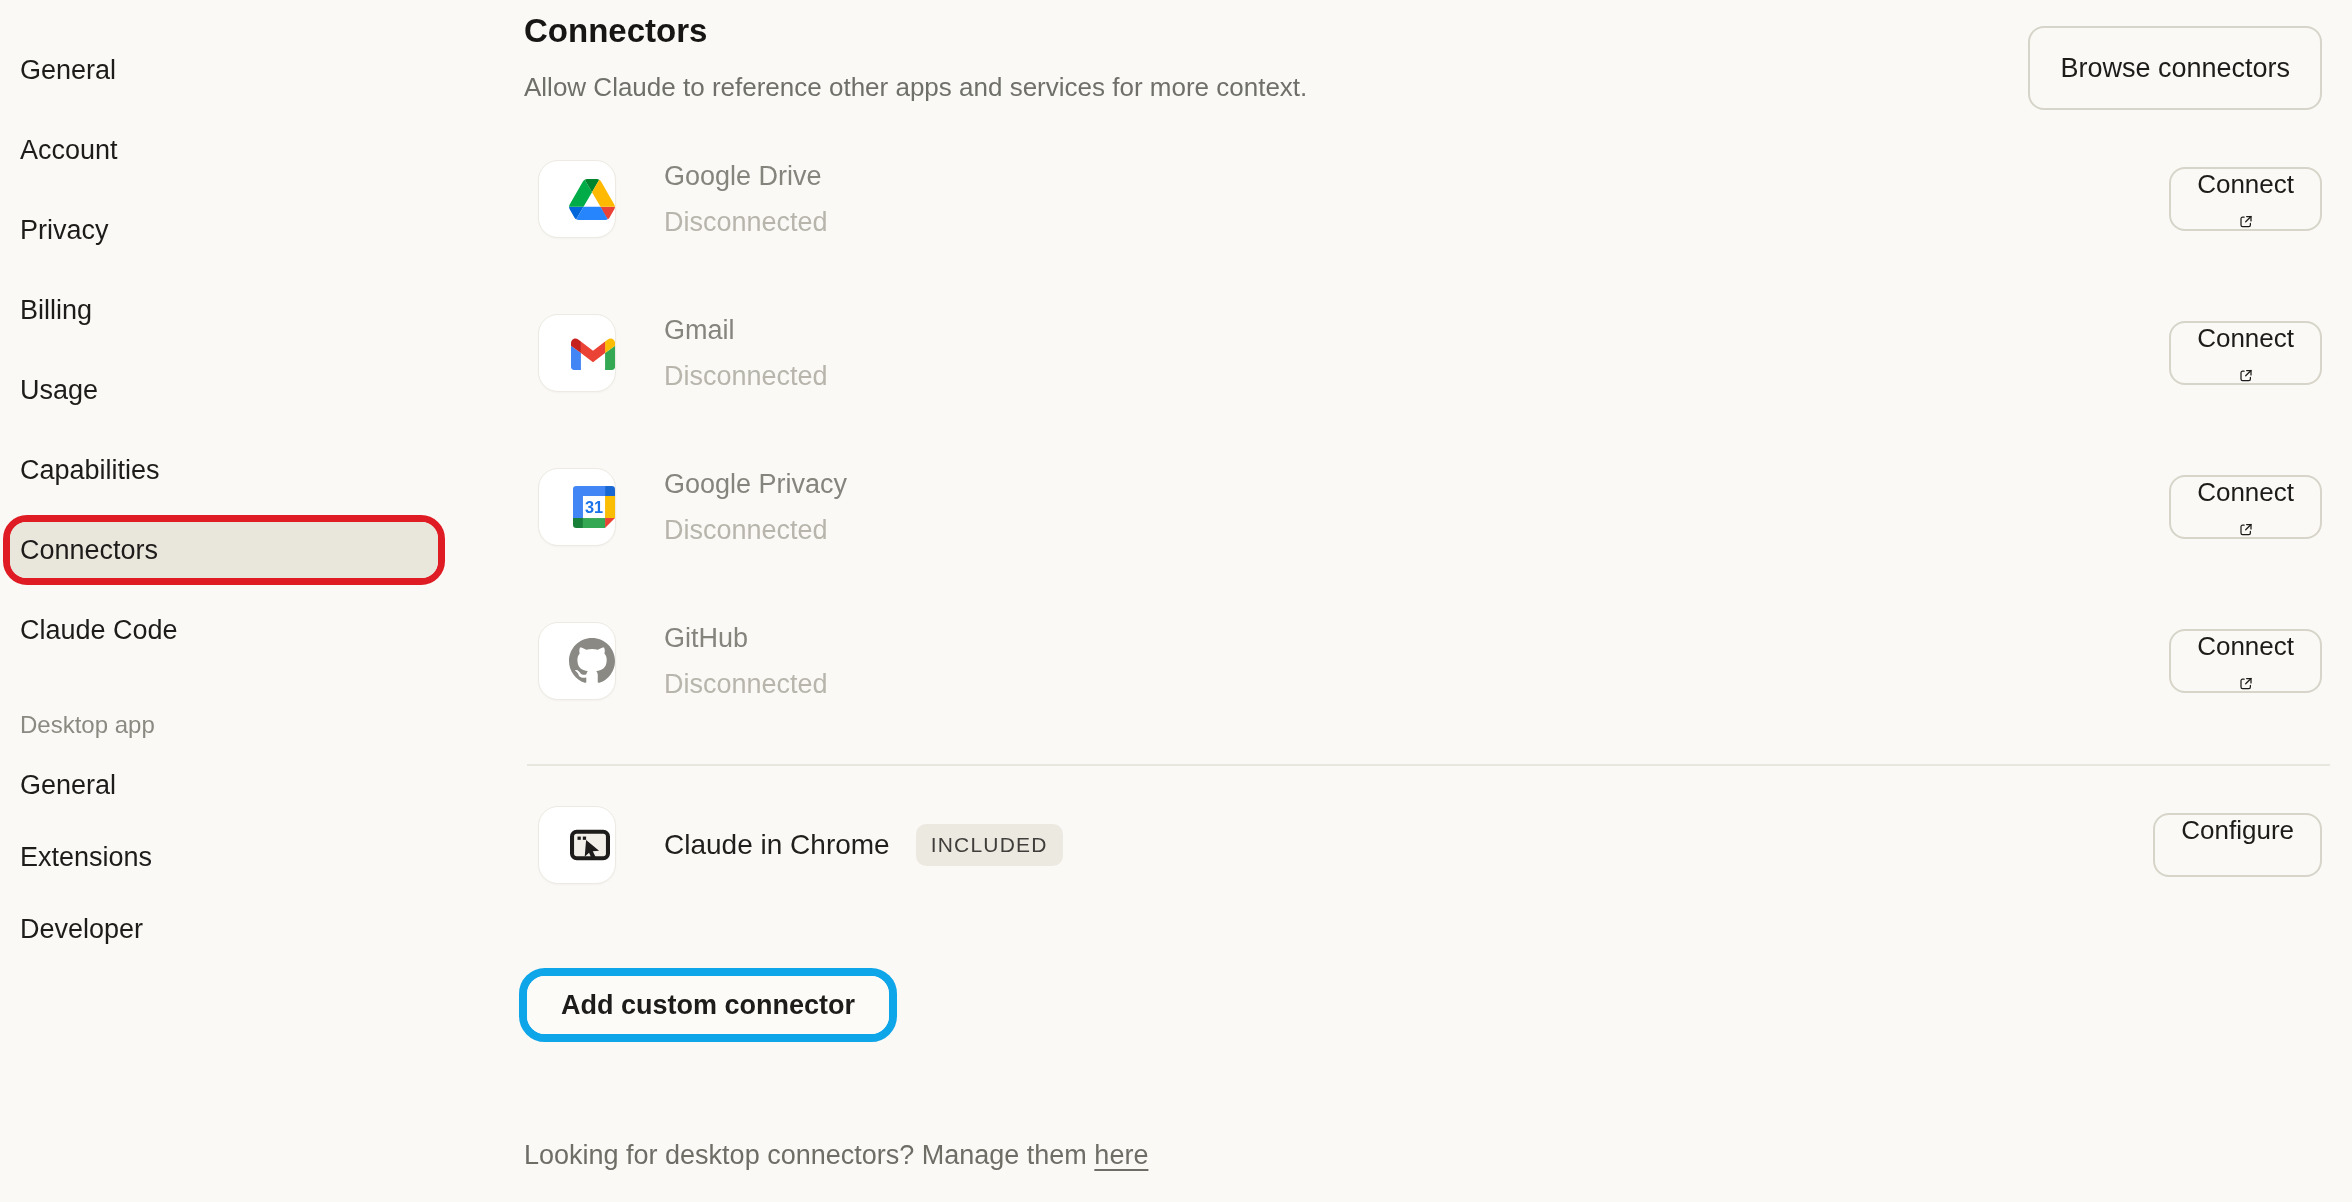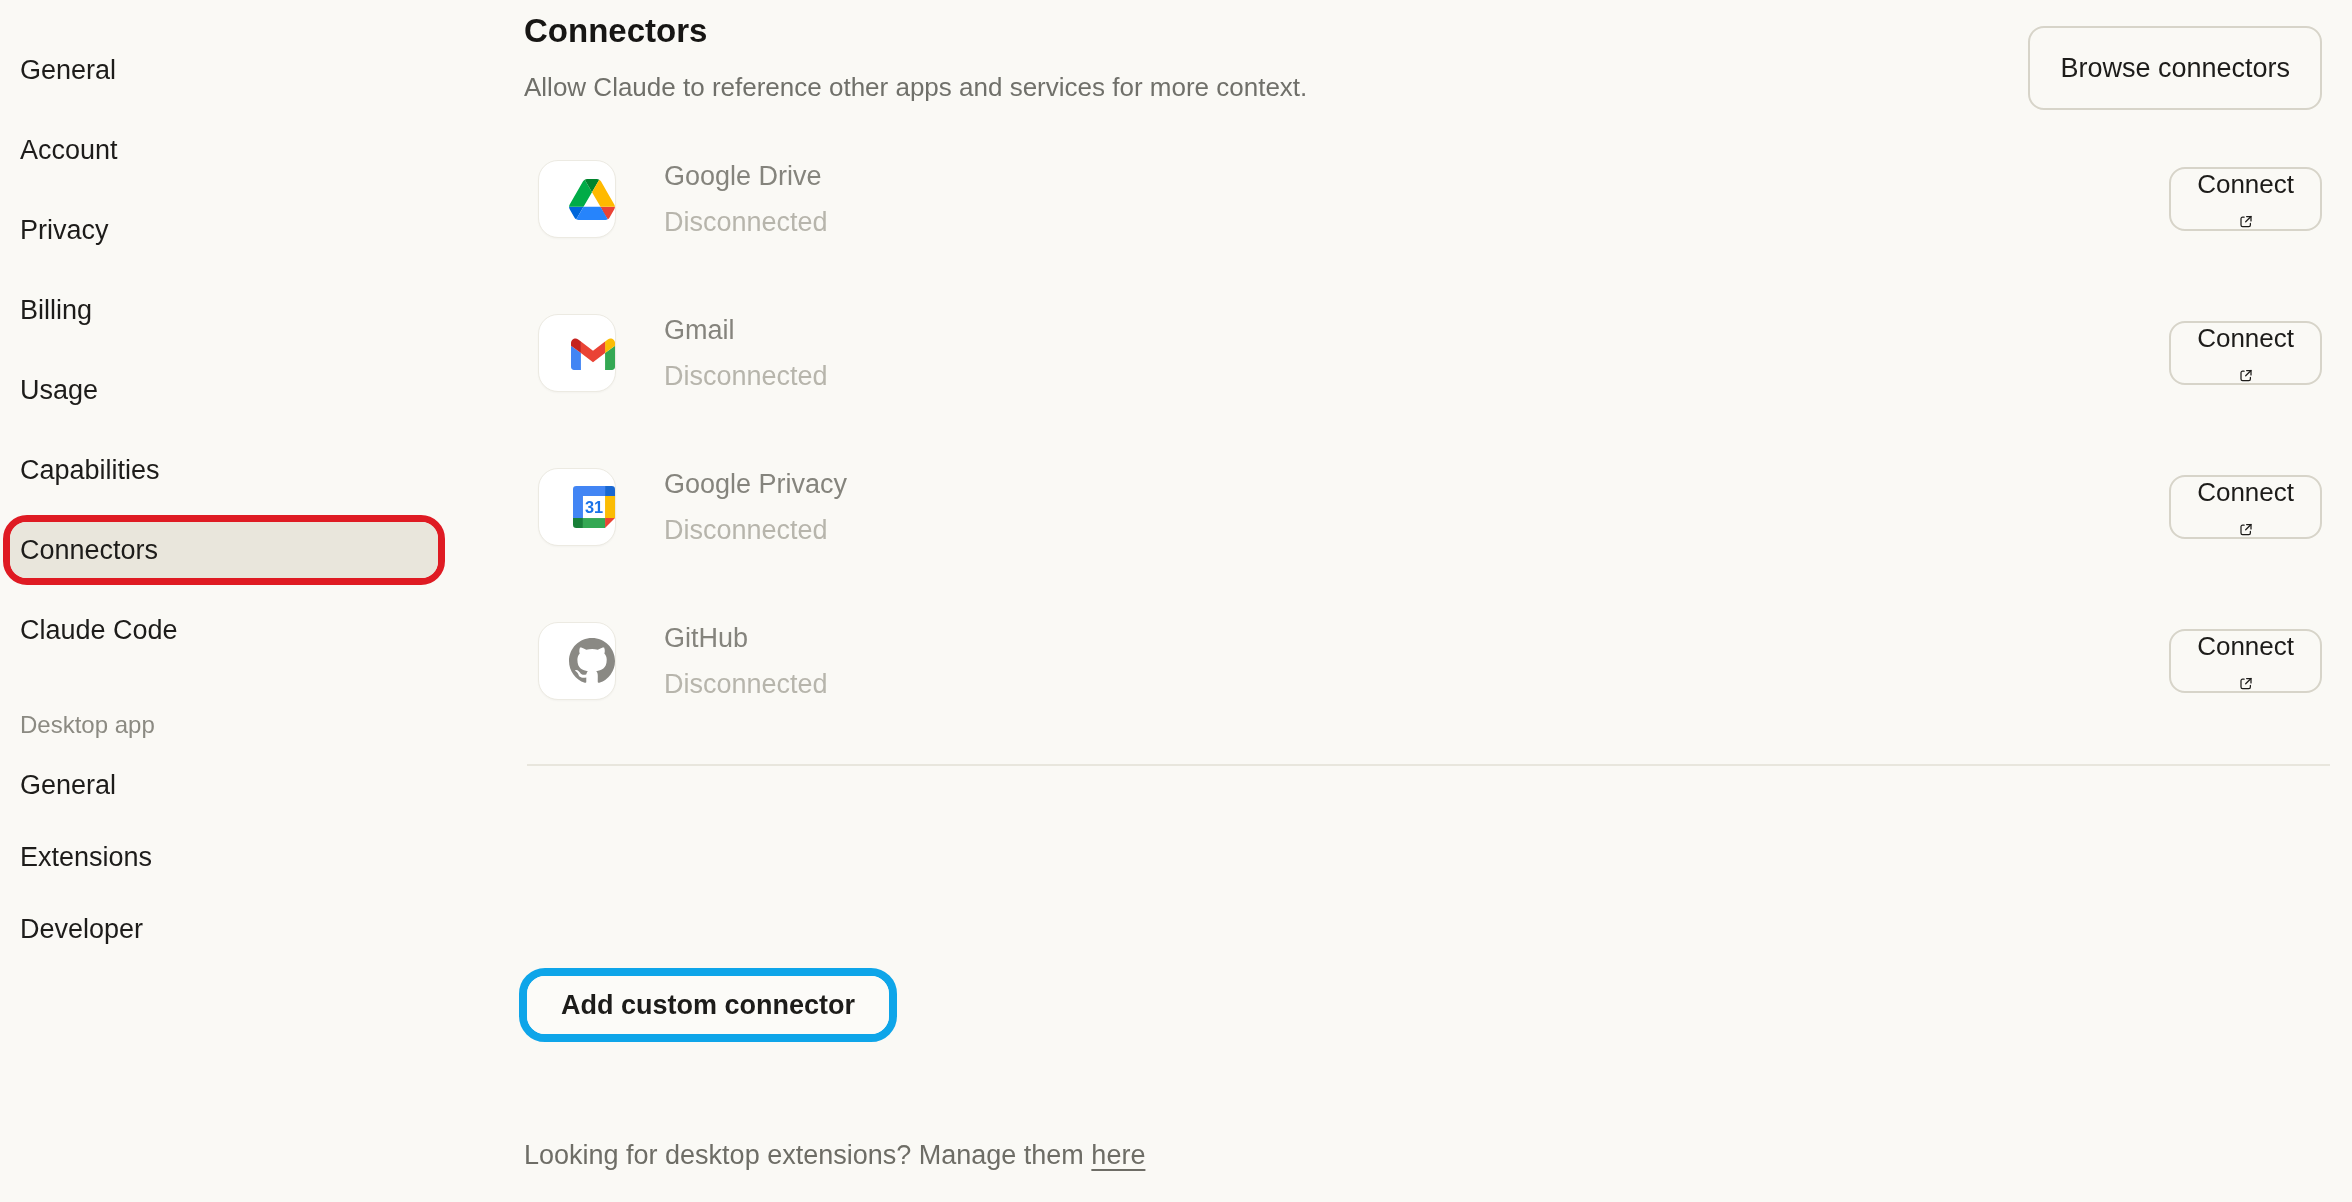--- a/index.html
+++ b/index.html
@@ -180,22 +180,39 @@
       <svg width="28" height="28" viewBox="0 0 24 24" fill="none" stroke="#1d1c1a" stroke-width="2" stroke-linecap="round" stroke-linejoin="round">
         <path d="M9 5H6.5A2.5 2.5 0 0 0 4 7.5v10A2.5 2.5 0 0 0 6.5 20h10a2.5 2.5 0 0 0 2.5-2.5V15"></path>
         <path d="M13 4h7v7"></path>
           <path d="M20 4 11.5 12.5"></path>
       </svg>
     </button>
   </div>
 
   <div class="divider"></div>
 
+  <div class="connector-row" style="top:806px;">
+    <div class="tile">
+      <svg class="icon-svg" width="50" height="50" viewBox="0 0 32 32">
+        <rect x="4.5" y="7.5" width="23" height="17" rx="3" fill="#F1EFE8" stroke="#1d1c1a" stroke-width="2.6"></rect>
+        <rect x="8" y="10.6" width="2.1" height="2.1" fill="#1d1c1a"></rect>
+        <rect x="11.4" y="10.6" width="2.1" height="2.1" fill="#1d1c1a"></rect>
+        <path fill="#1d1c1a" d="M13.5 12.8 21.8 19.6 17.8 20 19.9 24.3 17.4 25.4 15.4 21 12.6 23.5 Z"></path>
+      </svg>
+    </div>
+    <div class="row-text" style="flex-direction:row; align-items:center; gap:0;">
+      <span class="chrome-title">Claude in Chrome</span>
+      <span class="badge">INCLUDED</span>
+    </div>
+    <button class="btn row-btn">
+      <span>Configure</span>
+    </button>
+  </div>
 
   <div class="add-ring">
     <button class="add-btn">Add custom connector</button>
   </div>
 
   <p class="footer">
-    <span>Looking for desktop extensions? Manage them </span><a>here</a>
+    <span>Looking for desktop connectors? Manage them </span><a>here</a>
   </p>
 
 </div>
 
 </body></html>

